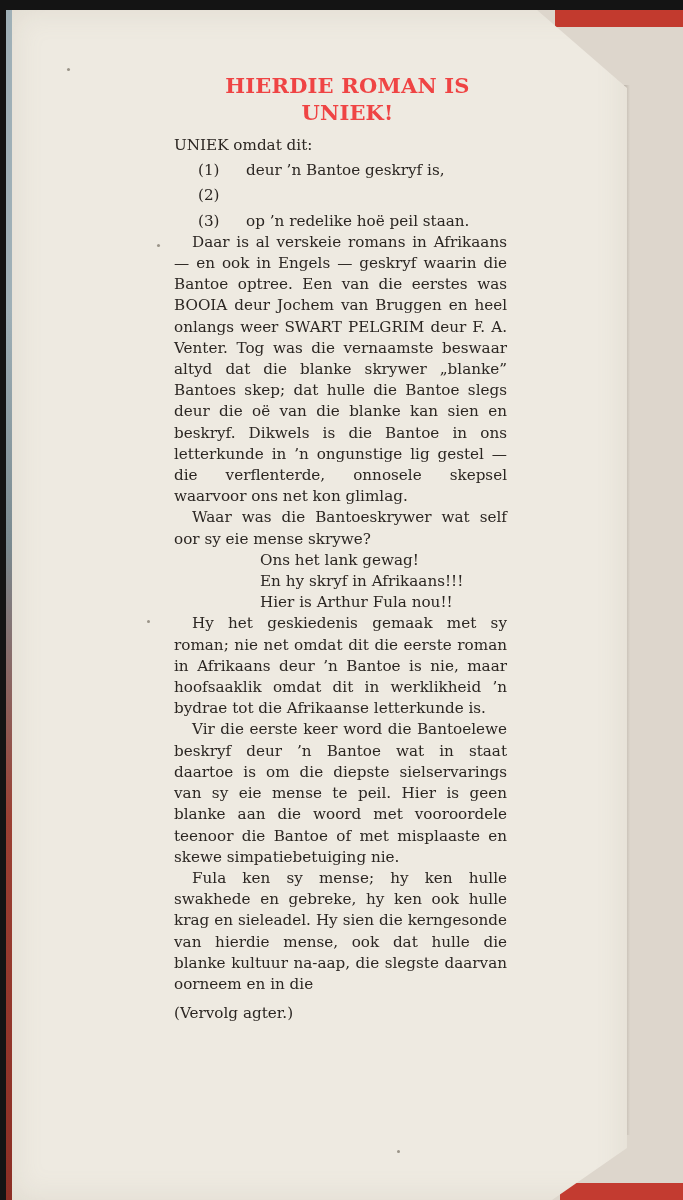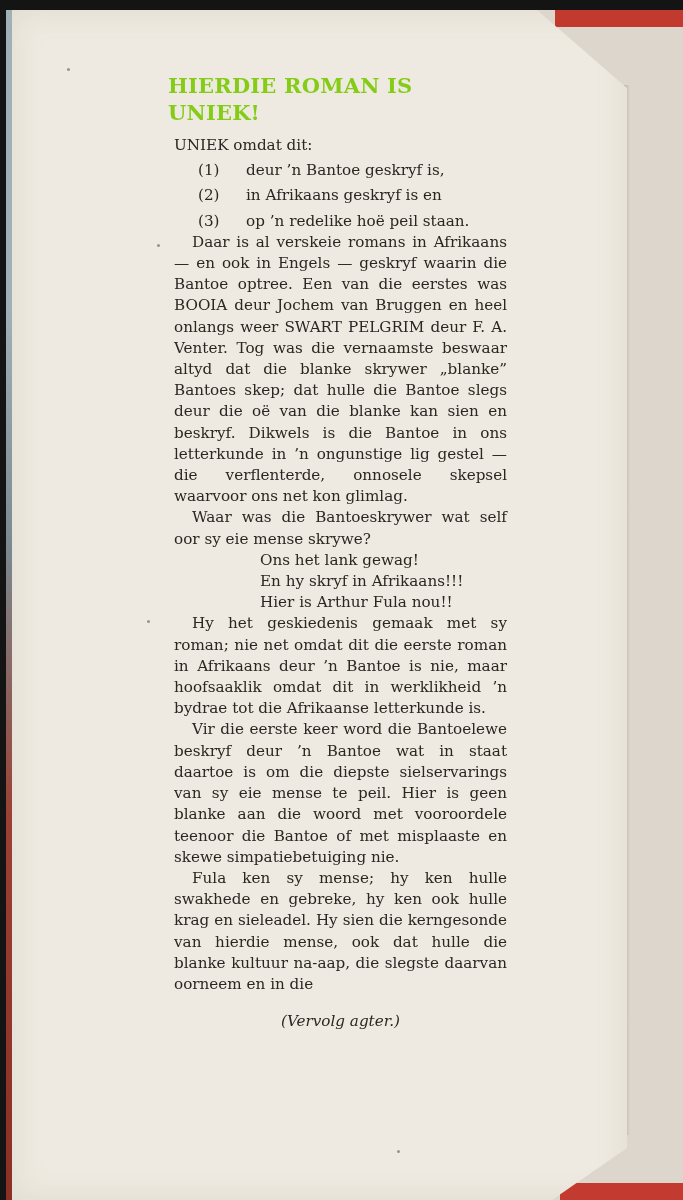--- a/index.html
+++ b/index.html
@@ -32,33 +32,33 @@
     }
     .flap-shadow {
       position: absolute; left: 624px; top: 85px; width: 6px; height: 1050px;
       background: linear-gradient(to right, rgba(120,110,100,0.35), rgba(120,110,100,0));
     }
     .text-col {
       position: absolute; left: 174px; top: 72px; width: 333px;
       color: #2b2622; font-size: 15.2px; line-height: 21.2px;
     }
     .title {
-      text-align: left; font-weight: bold; font-size: 21px; line-height: 27px;
-      margin: 0 0 0 0; color: #84cc16; letter-spacing: 0.2px;
+      text-align: center; font-weight: bold; font-size: 21px; line-height: 27px;
+      margin: 0 0 0 0; color: #ef4444; letter-spacing: 0.2px;
       margin-left: -6px; margin-right: -20px;
     }
     .intro { margin-top: 9px; margin-bottom: 4px; }
     .list { margin: 0; padding: 0; list-style: none; }
     .list li { display: flex; margin-bottom: 4px; padding-left: 24px; }
     .list .num { width: 36px; flex: none; }
     .list .txt { flex: 1; text-align: justify; margin-left: 12px; }
     p.para { margin: 0; text-align: justify; text-indent: 18px; hyphens: manual; }
     .poem { margin: 0; padding-left: 38px; }
     .poem div { white-space: nowrap; margin-left: 48px; }
-    .vervolg { text-align: center; margin-top: 16px; font-style: italic; }
+    .vervolg { text-align: left; margin-top: 8px; }
     .speck { position: absolute; width: 3px; height: 3px; background: #9a9488; border-radius: 50%; }
   </style>
 </head>
 <body>
 
 <div class="backing"></div>
 <div class="red-top"></div>
 <div class="red-bottom"></div>
 <div class="spine-edge"></div>
 <div class="flap-shadow"></div>
@@ -78,21 +78,20 @@
 
   <div class="intro">UNIEK omdat dit:</div>
 
   <ul class="list">
     <li>
       <span class="num">(1)</span>
       <span class="txt">deur ’n Bantoe geskryf is,</span>
     </li>
     <li>
       <span class="num">(2)</span>
-      <span class="txt">in Afrikaans geskryf is en</span>
     </li>
     <li style="margin-bottom:0">
       <span class="num">(3)</span>
       <span class="txt">op ’n redelike hoë peil staan.</span>
     </li>
   </ul>
 
   <p class="para">Daar is al verskeie romans in Afrikaans — en ook in Engels — geskryf waarin die Bantoe op­tree. Een van die eerstes was BOOIA deur Jochem van Brug­gen en heel onlangs weer SWART PELGRIM deur F. A. Venter. Tog was die vernaamste beswaar altyd dat die blanke skrywer „blanke” Bantoes skep; dat hulle die Bantoe slegs deur die oë van die blanke kan sien en beskryf. Dikwels is die Bantoe in ons letterkunde in ’n onguns­tige lig gestel — die verflenterde, onnosele skepsel waarvoor ons net kon glimlag.</p>
   <p class="para">Waar was die Bantoeskrywer wat self oor sy eie mense skry­we?</p>
 

